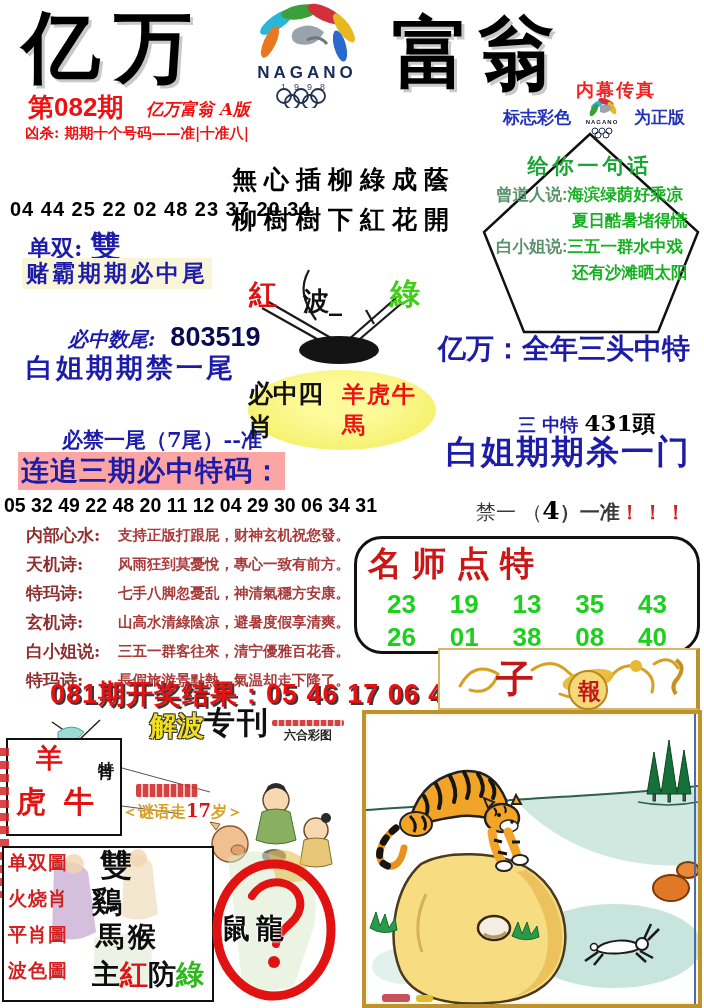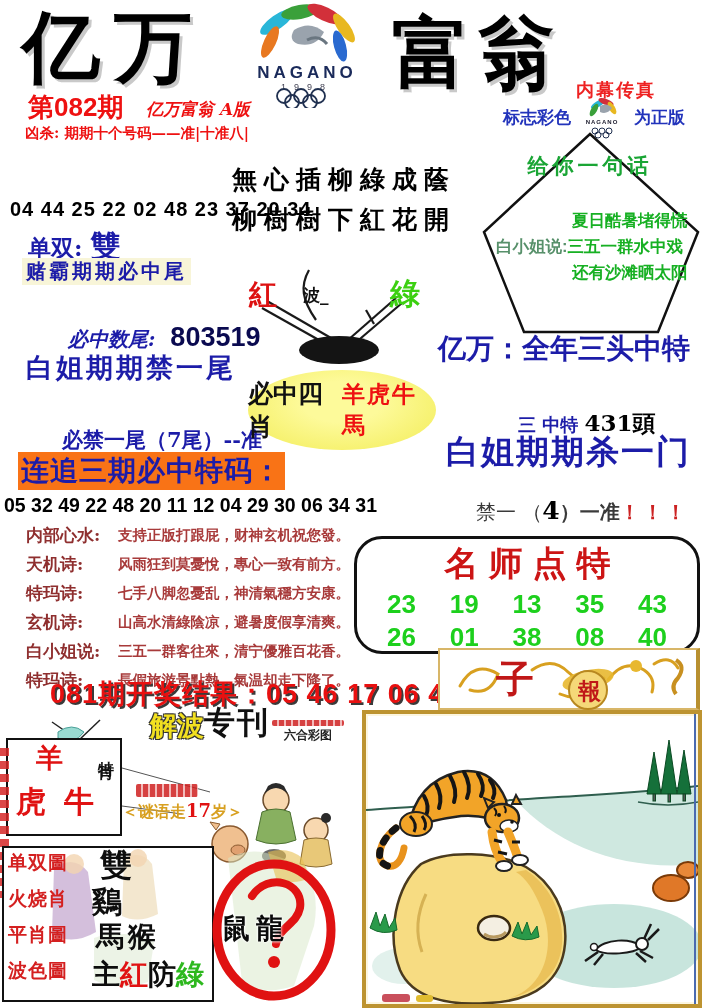--- a/index.html
+++ b/index.html
@@ -19,29 +19,29 @@
   .poem{font-size:25px;font-weight:bold;letter-spacing:7px;color:#000;}
   
   .pent-title{color:#1aa535;font-size:21px;font-weight:bold;letter-spacing:4px;text-align:center;width:228px;}
   .pent-line{font-size:16.5px;font-weight:bold;white-space:nowrap;}
   .pent-label{color:#57906a;}
   .pent-text{color:#17b023;}
   
   .numrow{font-weight:bold;color:#000;white-space:nowrap;}
   .blue{color:#1c1ca8;}
   .hl-yellow{background:#f8f5d8;}
-  .hl-lav{background:#f97316;}
+  .hl-lav{background:#fca5a5;}
   
   .poemrow{display:flex;white-space:nowrap;margin-bottom:6px;}
   .poemrow .lab{width:92px;font-weight:bold;font-size:17px;color:#8f2f2f;}
   .poemrow .txt{font-size:14.5px;font-weight:bold;color:#a83a3a;padding-top:2px;}
   
   .mingshi{left:354px;top:536px;width:346px;height:118px;border:3.5px solid #111;
            border-radius:28px;background:#fff;box-sizing:border-box;}
-  .mingshi .t{color:#cc1515;font-size:34px;font-weight:bold;letter-spacing:10px;text-align:center;margin-top:2px;padding-left:11px;}
+  .mingshi .t{color:#cc1515;font-size:34px;font-weight:bold;letter-spacing:10px;text-align:left;margin-top:2px;padding-left:11px;}
   .ms-row{display:flex;justify-content:space-between;padding:0 30px;color:#1dd01d;
           font-size:26px;font-weight:bold;margin-top:2px;}
   
   .result{left:50px;top:676px;font-size:27px;font-weight:bold;color:#e81010;white-space:nowrap;
           text-shadow:2px 2px 0 #3a3a3a;letter-spacing:1px;}
   
   .zk-hi{font-size:27px;font-weight:bold;color:#f2e020;
          text-shadow:-1px -1px 0 #333,1px -1px 0 #333,-1px 1px 0 #333,1px 1px 0 #333;}
   .zk-main{font-size:31px;font-weight:bold;color:#101010;letter-spacing:2px;}
   .zk-sub{font-size:12px;font-weight:bold;color:#222;}
@@ -124,36 +124,39 @@
   </svg>
   <div class="abs marknote" style="left:634px;top:106px;">为正版</div>
 
   <div class="abs poem serif" style="left:232px;top:163px;">無心插柳綠成蔭</div>
   <div class="abs poem serif" style="left:232px;top:203px;">柳樹樹下紅花開</div>
 
   <svg class="abs" style="left:476px;top:128px;" width="228" height="210" viewBox="0 0 228 210">
     <polygon points="114,6 222,104 182,204 48,204 8,104" fill="#ffffff" stroke="#111" stroke-width="2.5"></polygon>
   </svg>
   <div class="abs pent-title" style="left:476px;top:152px;">给你一句话</div>
+  <div class="abs pent-line" style="left:496px;top:184px;">
+    <span class="pent-label">曾道人说:</span><span class="pent-text">海滨绿荫好乘凉</span>
+  </div>
   <div class="abs pent-line" style="left:572px;top:210px;">
     <span class="pent-text">夏日酷暑堵得慌</span>
   </div>
   <div class="abs pent-line" style="left:496px;top:236px;">
     <span class="pent-label">白小姐说:</span><span class="pent-text">三五一群水中戏</span>
   </div>
   <div class="abs pent-line" style="left:572px;top:262px;">
     <span class="pent-text">还有沙滩晒太阳</span>
   </div>
 
   <div class="abs numrow" style="left:10px;top:198px;font-size:20px;letter-spacing:1px;">04 44 25 22 02 48 23 37 20 34</div>
 
   <div class="abs" style="left:28px;top:226px;white-space:nowrap;">
     <span class="blue serif" style="font-size:23px;font-weight:bold;">单双: </span><span class="blue serif" style="font-size:30px;font-weight:bold;">雙</span>
   </div>
-  <div class="abs blue serif hl-yellow" style="left:22px;top:258px;font-size:20px;font-weight:bold;letter-spacing:3px;padding:0 4px;">赌霸期期必中尾</div>
+  <div class="abs blue serif hl-yellow" style="left:22px;top:258px;font-size:23px;font-weight:bold;letter-spacing:3px;padding:0 4px;">赌霸期期必中尾</div>
 
   <div class="abs" style="left:68px;top:322px;white-space:nowrap;">
     <span class="blue serif" style="font-size:20px;font-weight:bold;font-style:italic;">必中数尾: </span><span style="font-size:27px;font-weight:bold;color:#0a0a50;margin-left:8px;">803519</span>
   </div>
 
   <div class="abs blue serif" style="left:26px;top:350px;font-size:27px;font-weight:bold;letter-spacing:3px;">白姐期期禁一尾</div>
   <div class="abs blue serif" style="left:62px;top:426px;font-size:21px;font-weight:bold;">必禁一尾（7尾）--准</div>
   <div class="abs blue serif hl-lav" style="left:18px;top:452px;font-size:28px;font-weight:bold;letter-spacing:1px;padding:0 3px;">连追三期必中特码：</div>
   <div class="abs numrow" style="left:4px;top:494px;font-size:19.5px;">05 32 49 22 48 20 11 12 04 29 30 06 34 31</div>
 
@@ -162,21 +165,21 @@
       <line x1="16" y1="40" x2="80" y2="76"></line>
         <line x1="21" y1="33" x2="85" y2="70"></line>
       <line x1="150" y1="30" x2="102" y2="72"></line>
         <line x1="156" y1="35" x2="108" y2="76"></line>
       <path d="M63,2 C54,18 56,32 70,52"></path>
       <path d="M120,42 l8,14"></path>
     </g>
     <ellipse cx="93" cy="82" rx="40" ry="14" fill="#141414"></ellipse>
   </svg>
   <div class="abs serif" style="left:249px;top:276px;font-size:28px;font-weight:bold;color:#dd1111;">紅</div>
-  <div class="abs serif" style="left:303px;top:284px;font-size:17px;font-weight:bold;color:#111;">波_</div>
+  <div class="abs serif" style="left:303px;top:284px;font-size:26px;font-weight:bold;color:#111;">波_</div>
   <div class="abs serif" style="left:390px;top:274px;font-size:30px;font-weight:bold;color:#3cd011;">綠</div>
 
   <div class="abs" style="left:248px;top:370px;width:188px;height:80px;border-radius:50%;
        background:radial-gradient(ellipse at 50% 40%, #fdfa9a 30%, #f2ec55 100%);
        display:flex;flex-direction:row;align-items:center;justify-content:space-between;">
     <div style="font-size:25px;font-weight:bold;color:#111;">必中四肖</div>
     <div class="serif" style="font-size:23px;font-weight:bold;color:#ee1111;letter-spacing:2px;">羊虎牛馬</div>
   </div>
 
   <div class="abs blue" style="left:438px;top:330px;font-size:28px;font-weight:bold;">亿万：全年三头中特</div>

